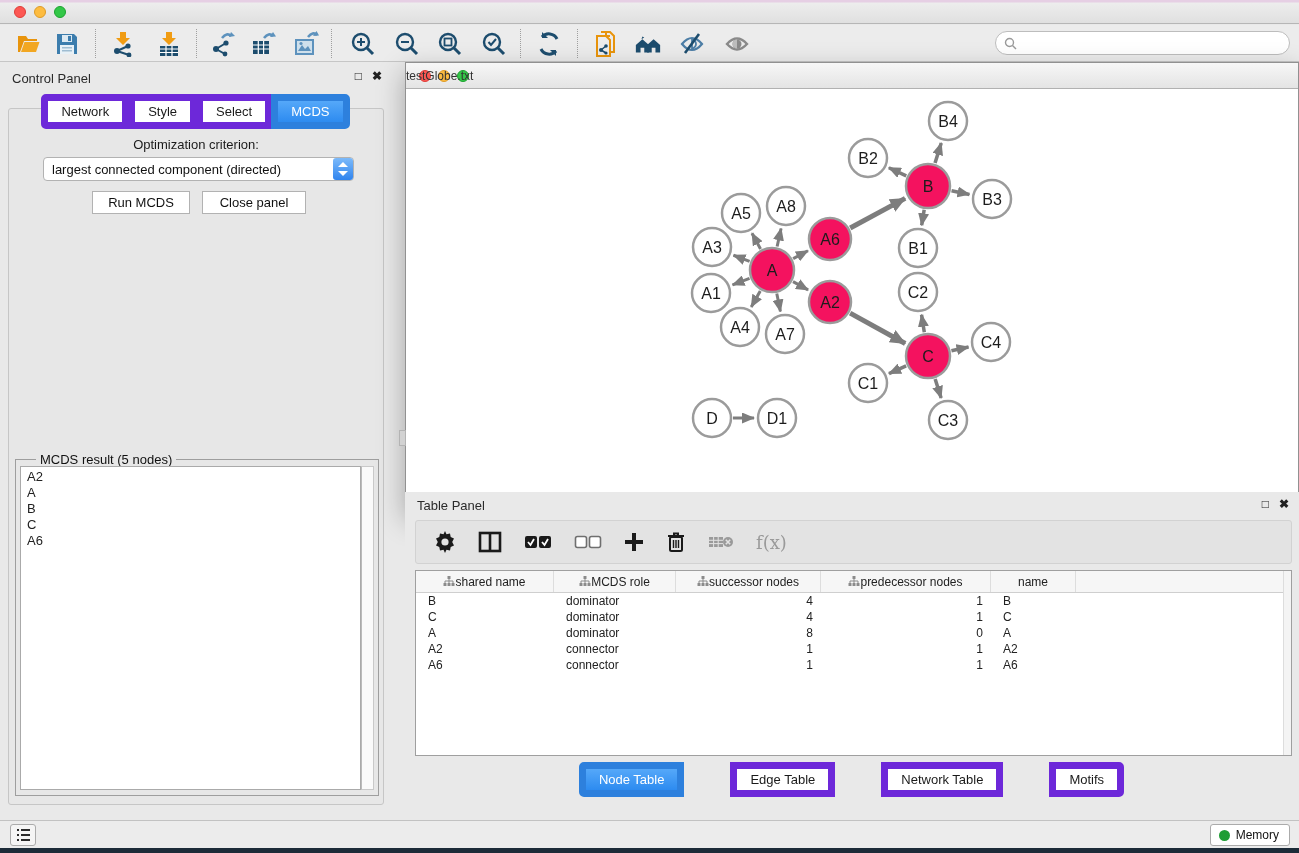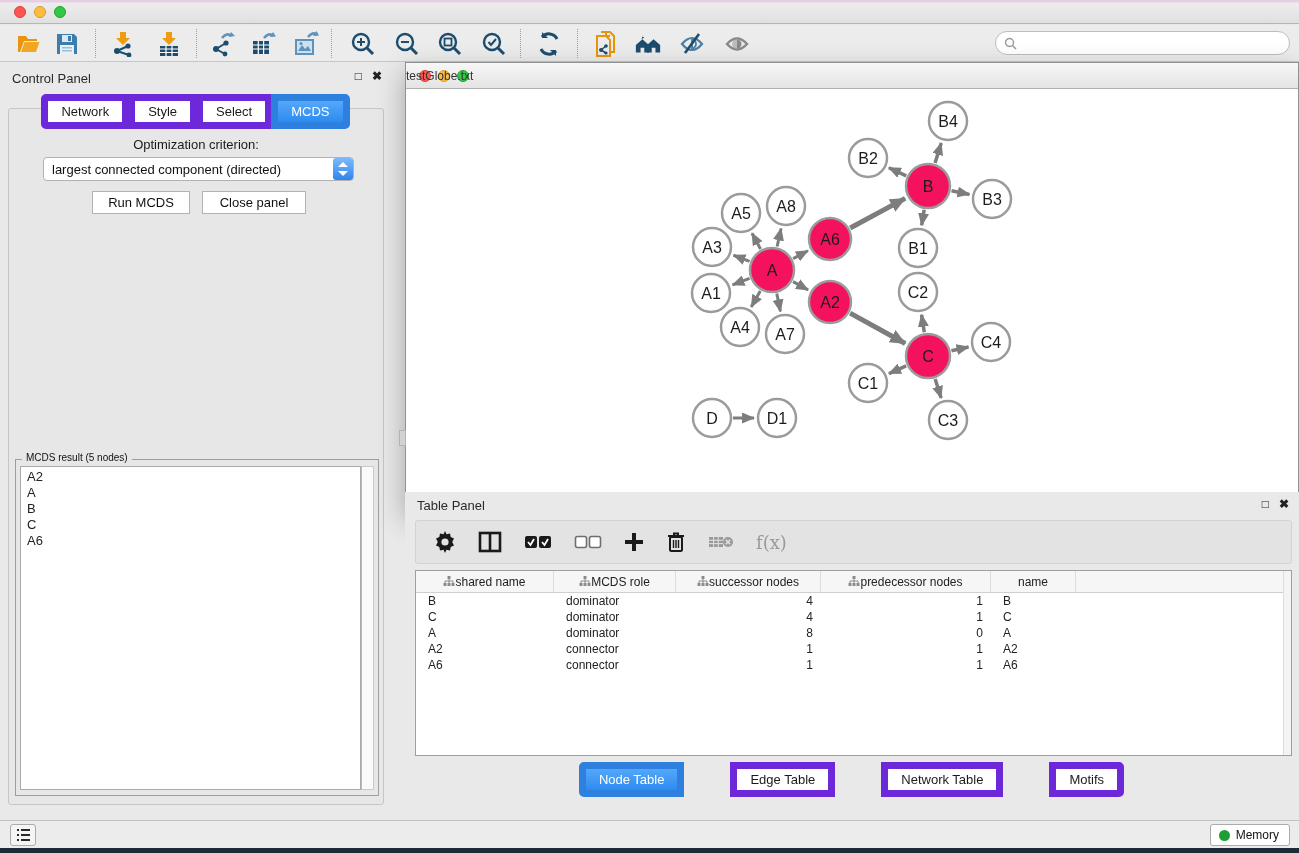--- a/index.html
+++ b/index.html
@@ -38,21 +38,21 @@
   .dropdown { position:absolute; top:94px; left:42px; width:311px; height:24px; background:#fff; border:1px solid #b2b2b2; border-radius:4px; display:flex; align-items:center; cursor:pointer; }
   .dropdown .dd-text { flex:1; font-size:13px; padding-left:8px; color:#111; white-space:nowrap; overflow:hidden; }
   .dd-stepper { width:20px; height:22px; border-radius:3px; background:linear-gradient(#7cbafa,#2f84ee); margin-right:0px; position:relative; }
   .dd-stepper:before, .dd-stepper:after { content:""; position:absolute; left:5px; border-left:5px solid transparent; border-right:5px solid transparent; }
   .dd-stepper:before { top:4px; border-bottom:5px solid #fff; }
   .dd-stepper:after { bottom:4px; border-top:5px solid #fff; }
   .cp-btn { position:absolute; top:128px; height:23px; background:#fff; border:1px solid #b2b2b2; border-radius:0; font-size:13px; color:#111; font-family:"Liberation Sans",sans-serif; cursor:pointer; }
   .btn-run { left:91px; width:98px; }
   .btn-close { left:201px; width:104px; }
   .groupbox { position:absolute; left:14px; top:396px; width:364px; height:337px; border:1px solid #9e9e9e; }
-  .groupbox-legend { position:absolute; top:-8px; left:6px; background:#e7e7e7; padding:0 4px; font-size:10px; color:#111; }
+  .groupbox-legend { position:absolute; top:-8px; left:20px; background:#e7e7e7; padding:0 4px; font-size:13px; color:#111; }
   .result-list { position:absolute; left:4px; top:6px; right:17px; bottom:5px; background:#fff; border:1px solid #aaa; font-size:13px; padding:2px 0 0 6px; line-height:16px; overflow:hidden; }
   .result-scroll { position:absolute; top:6px; right:4px; bottom:5px; width:13px; background:#fafafa; border:1px solid #c9c9c9; border-left:1px solid #bbb; }
 
   
   .net-window { position:absolute; left:405px; top:62px; width:894px; height:448px; background:#fff; border:1px solid #919191; box-shadow:0 10px 26px rgba(0,0,0,.30); }
   .net-titlebar { position:absolute; top:0; left:0; width:100%; height:26px; background:linear-gradient(#f7f7f7,#e4e4e4); border-bottom:1px solid #b1b1b1; }
   .net-title { position:absolute; top:6px; width:100%; text-align:left; font-size:12px; color:#333; }
   .nt-red{left:13px;top:7px;} .nt-yellow{left:32px;top:7px;} .nt-green{left:51px;top:7px;}
   .net-canvas { position:absolute; top:26px; left:0; width:892px; height:421px; background:#fff; }
   .resize-grip { position:absolute; right:2px; bottom:2px; width:13px; height:13px;

